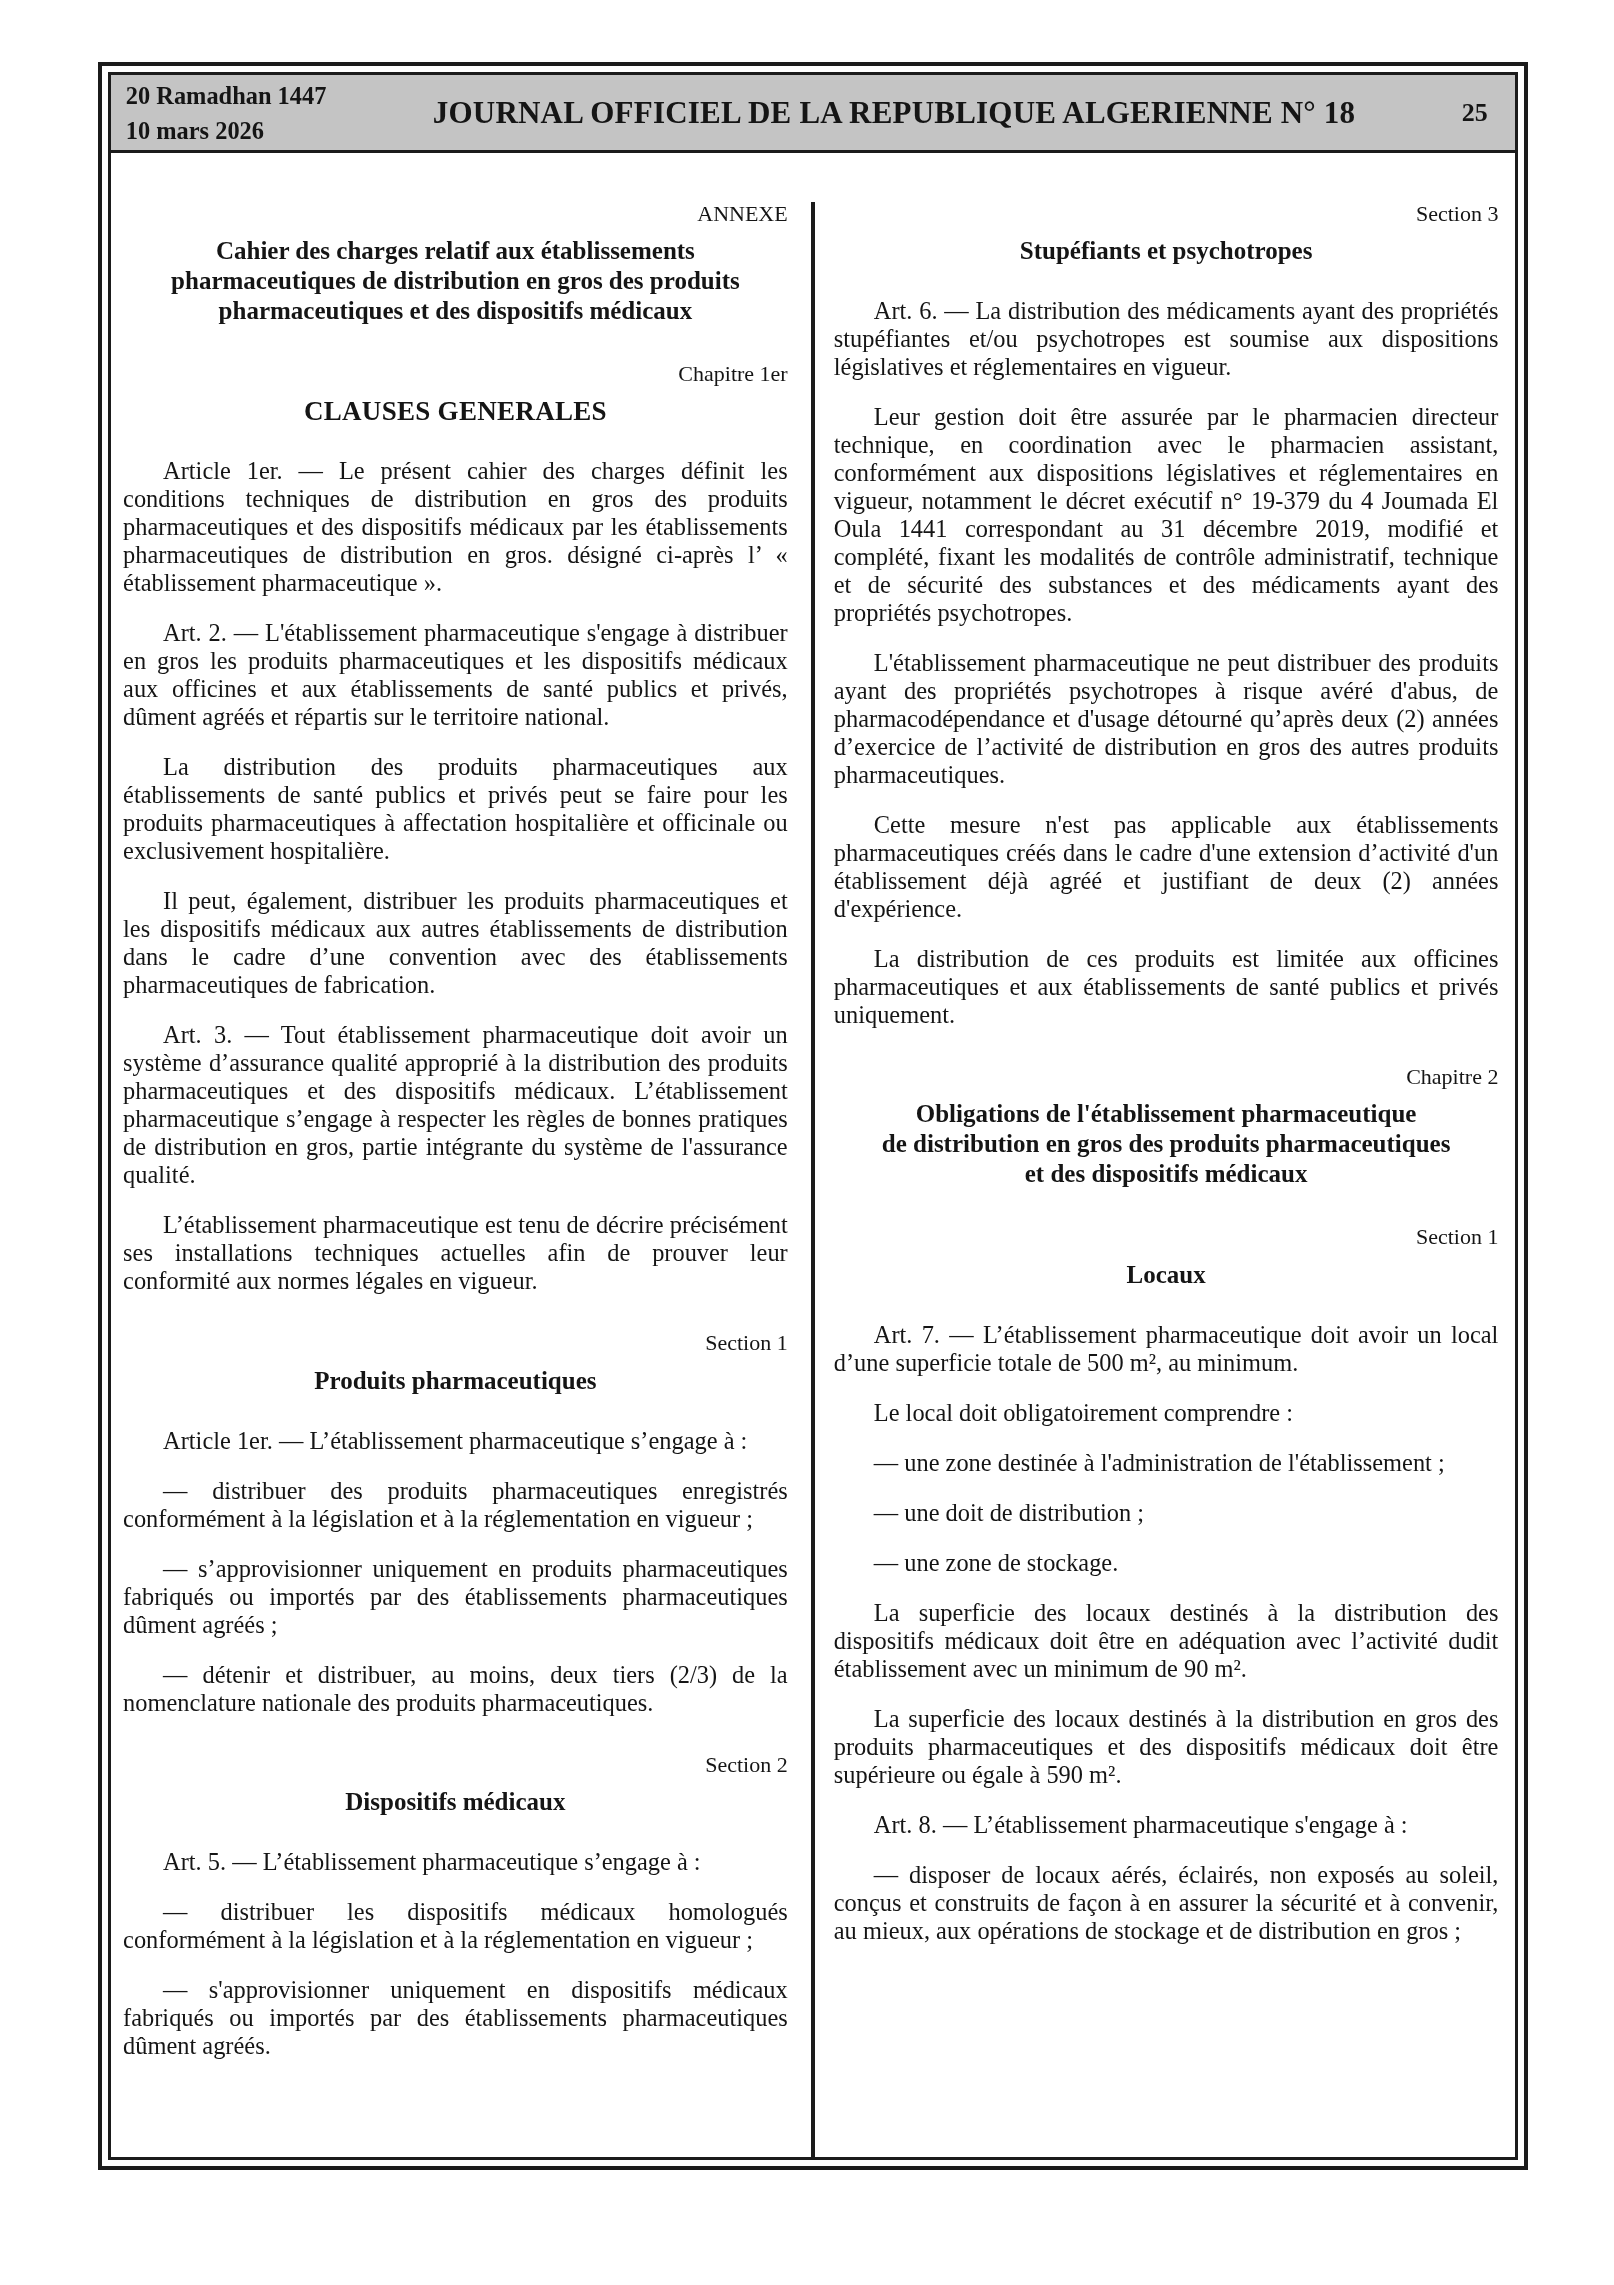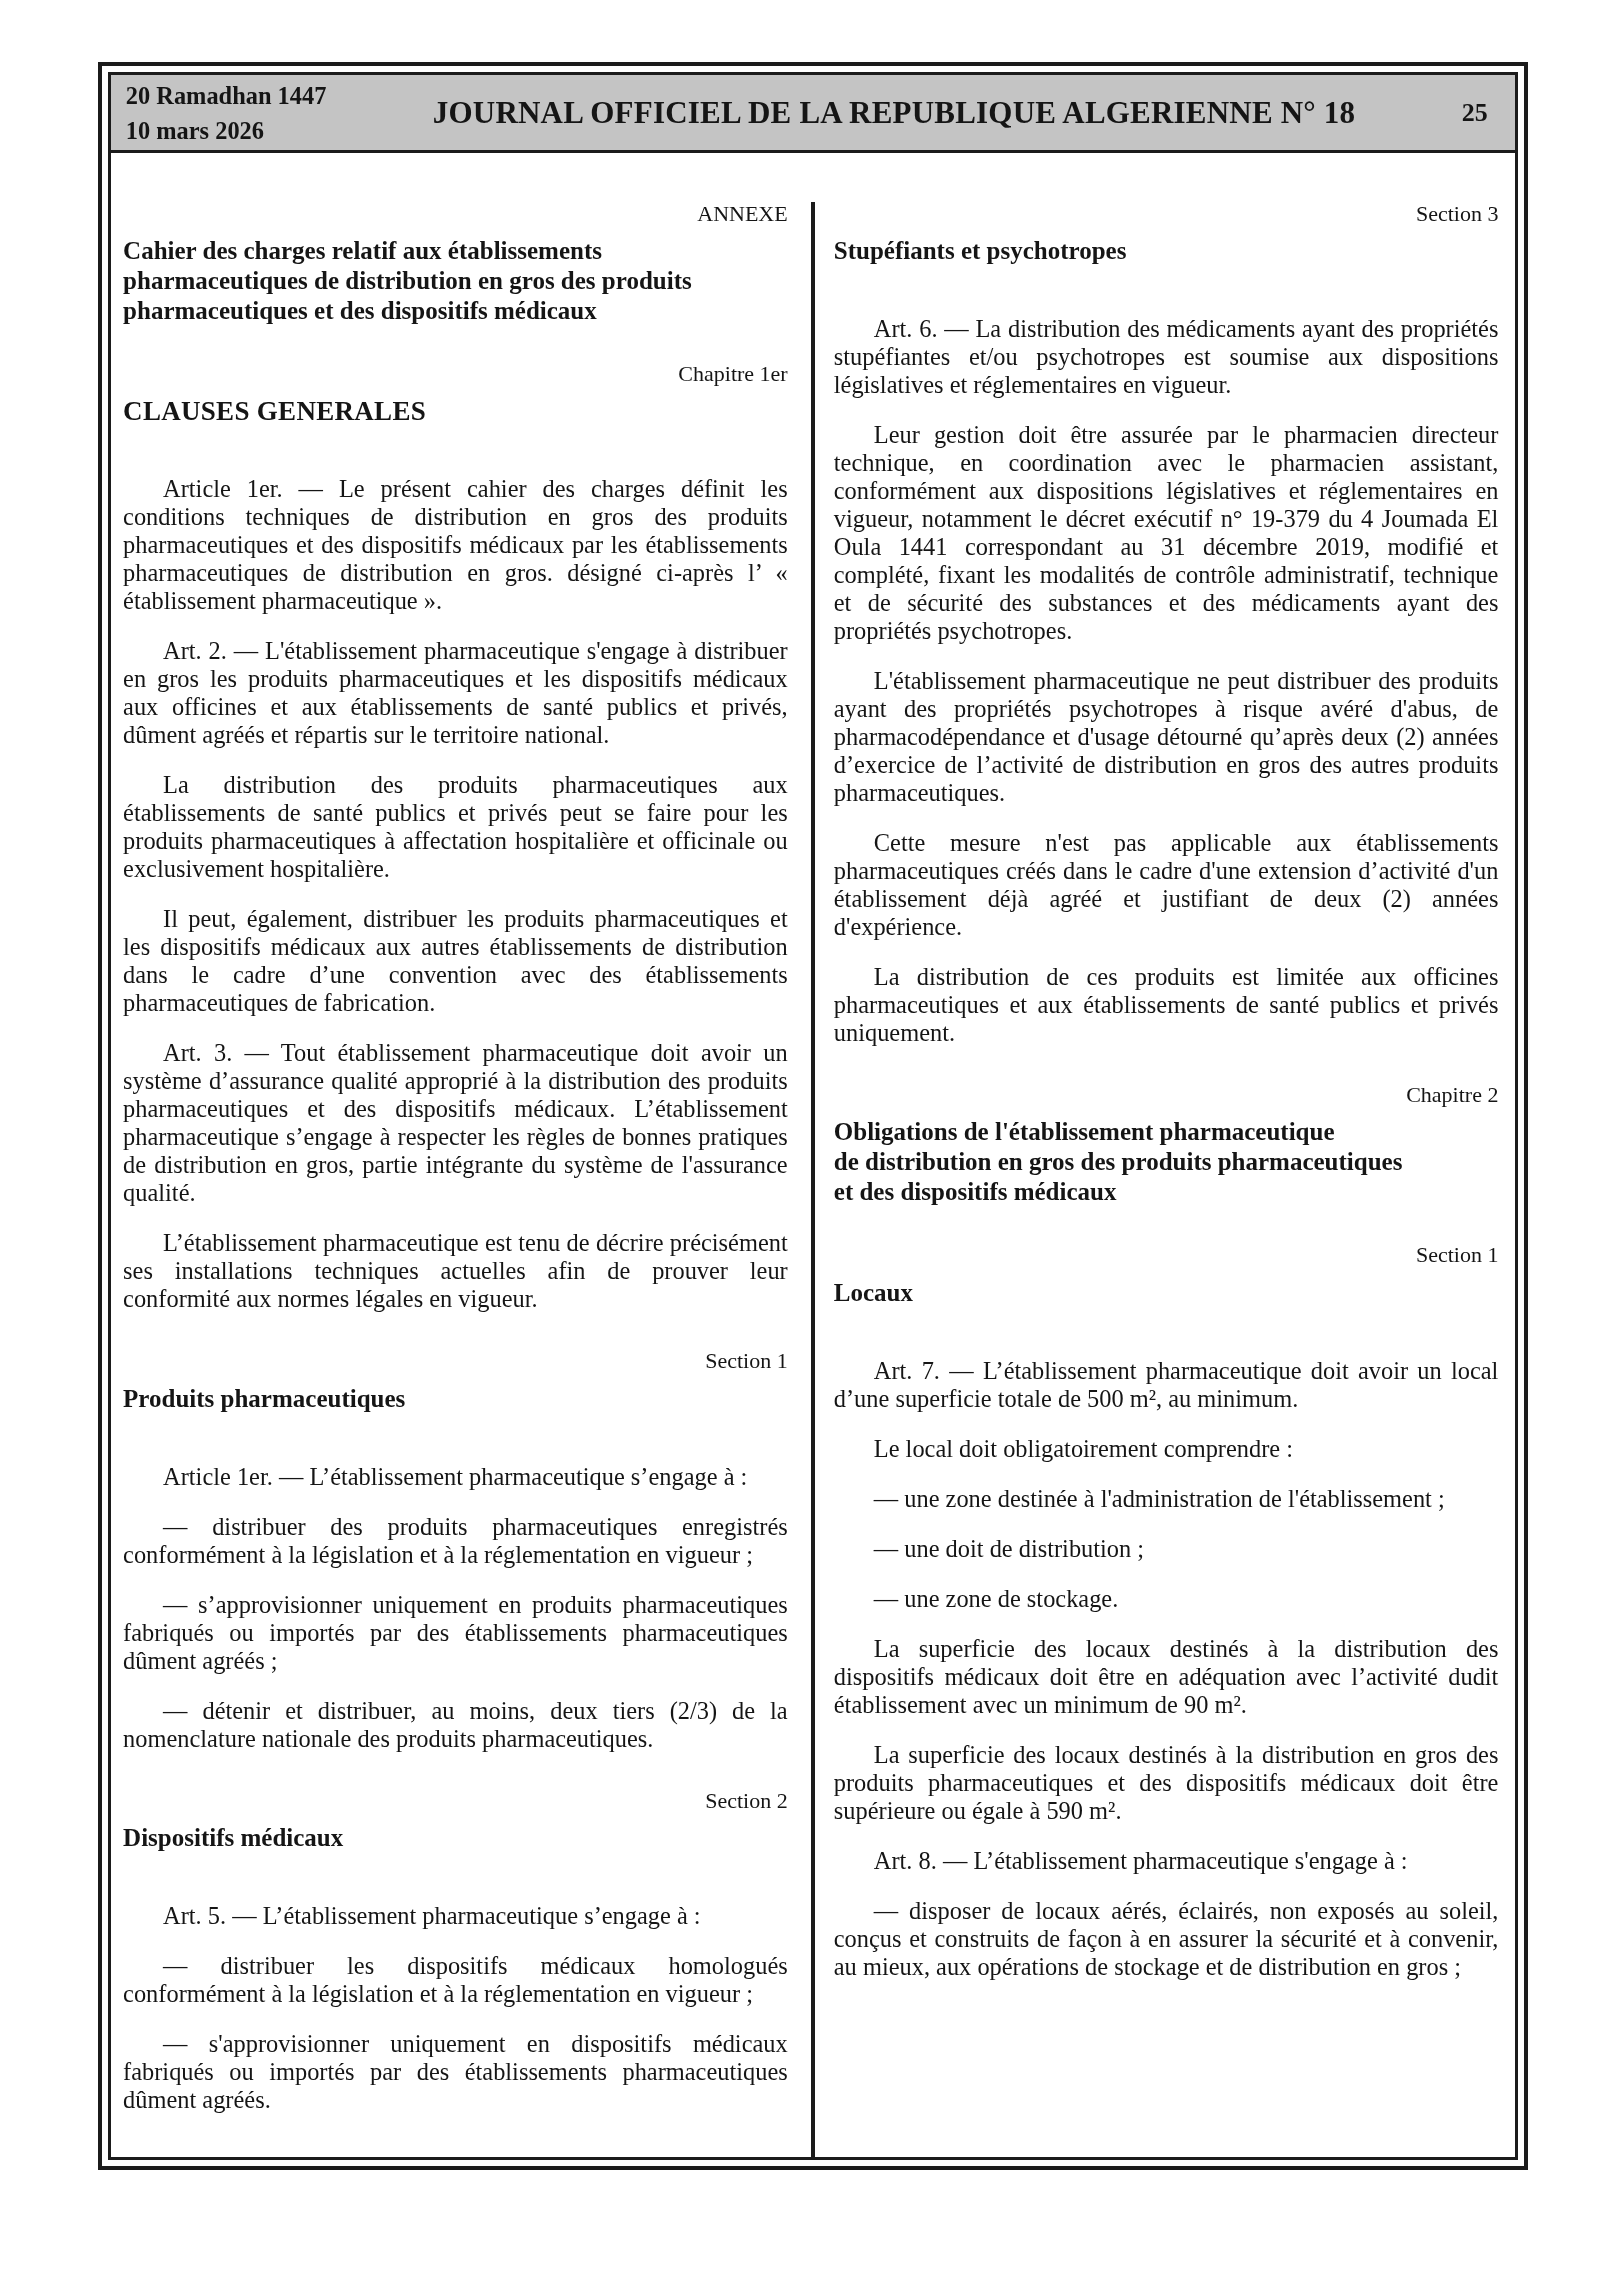--- a/index.html
+++ b/index.html
@@ -67,24 +67,24 @@
   .col.right { padding:0 16.3px 0 19px; }
   .divider {
     flex:0 0 3.6px; width:3.6px;
     background:#1b1b1b;
     margin-top:1.8px;
   }
 
   
   .p   { margin-top:22px; text-indent:40px; }
   .hc  { margin-top:34px; text-align:right; text-indent:0; font-size:22px; }
-  .hbc { margin-top:8.1px;  text-indent:0; font-size:25px; font-weight:bold; line-height:30px; }
+  .hbc { margin-top:8.1px;  text-align:center; text-indent:0; font-size:25px; font-weight:bold; line-height:30px; }
   .hbc.pre { white-space:pre-line; }
   .hbc.caps { font-size:27px; letter-spacing:0.3px; }
-  .hbc + .p { margin-top:49px; }
+  .hbc + .p { margin-top:31px; }
   .col > :first-child { margin-top:0; }
 </style>
 </head>
 <body>
 
 <div class="page">
   <div class="outer-frame">
     <div class="inner-frame">
 
       <header class="band">

